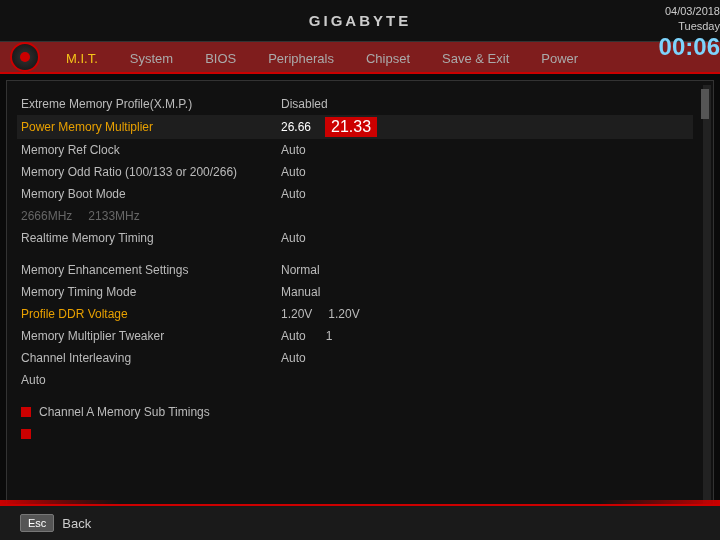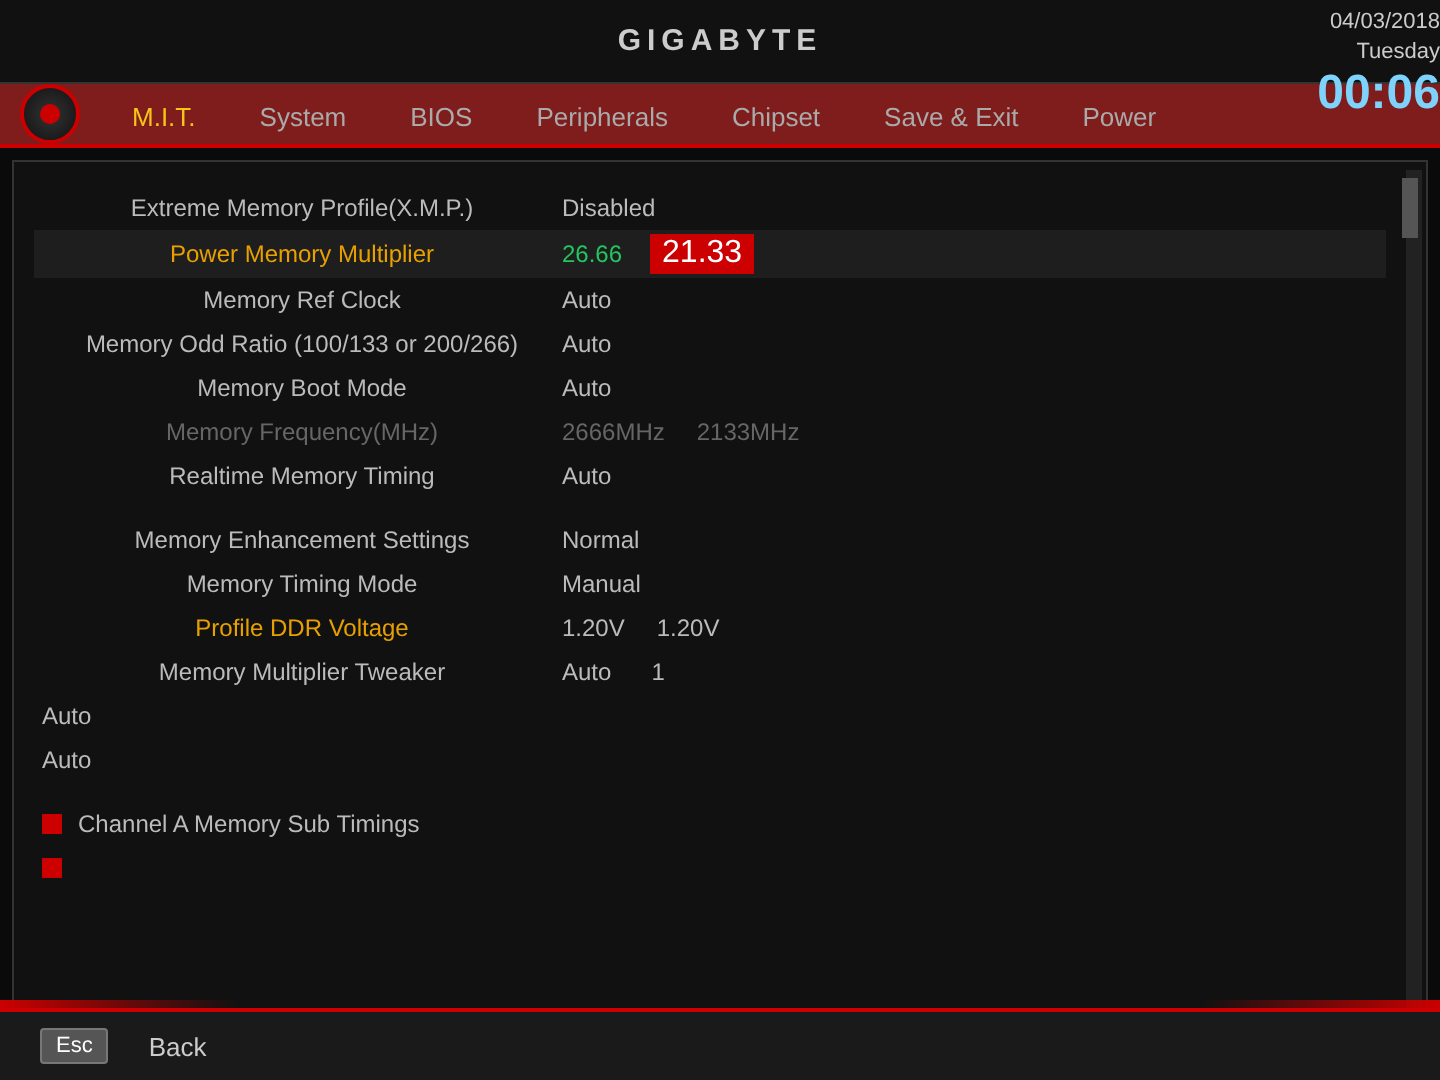--- a/index.html
+++ b/index.html
@@ -108,21 +108,20 @@
     .settings-table {
       width: 100%;
       padding: 4px 20px 4px 10px;
     }
 
     .setting-row {
       display: flex;
       align-items: center;
       padding: 2px 4px;
       min-height: 22px;
-      text-align: center;
     }
 
     .setting-row.highlighted {
       background: #1e1e1e;
     }
 
     .setting-label {
       flex: 0 0 260px;
       color: #bbb;
       font-size: 12px;
@@ -136,21 +135,21 @@
       color: #666;
     }
 
     .setting-value {
       color: #bbb;
       font-size: 12px;
       margin-right: 10px;
     }
 
     .setting-value.orange {
-      color: #22c55e;
+      color: #ffffff;
     }
 
     .setting-value.dimmed {
       color: #666;
     }
 
     .setting-value-secondary {
       color: #888;
       font-size: 16px;
       background: #2a2a2a;
@@ -195,21 +194,21 @@
       position: absolute;
       bottom: 0;
       left: 0;
       right: 0;
       height: 36px;
       background: #1a1a1a;
       border-top: 2px solid #c00;
       display: flex;
       align-items: center;
       padding: 0 20px;
-      gap: 20px;
+      gap: 8px;
     }
 
     .esc-btn {
       background: #555;
       color: #fff;
       font-size: 11px;
       padding: 2px 7px;
       border-radius: 2px;
       border: 1px solid #777;
     }
@@ -313,21 +312,20 @@
       <span class="setting-label">Memory Odd Ratio (100/133 or 200/266)</span>
       <span class="setting-value">Auto</span>
     </div>
 
     <div class="setting-row">
       <span class="setting-label">Memory Boot Mode</span>
       <span class="setting-value">Auto</span>
     </div>
 
     <div class="setting-row">
-      <span class="setting-label dimmed">Memory Frequency(MHz)</span>
       <span class="setting-value dimmed">2666MHz</span>
       <span class="setting-value dimmed" style="margin-left:6px;">2133MHz</span>
     </div>
 
     <div class="setting-row">
       <span class="setting-label">Realtime Memory Timing</span>
       <span class="setting-value">Auto</span>
     </div>
 
     <div class="spacer-row"></div>
@@ -348,20 +346,21 @@
       <span class="setting-value" style="margin-left:6px;">1.20V</span>
     </div>
 
     <div class="setting-row">
       <span class="setting-label">Memory Multiplier Tweaker</span>
       <span class="setting-value">Auto</span>
       <span class="setting-value" style="margin-left:10px;">1</span>
     </div>
 
     <div class="setting-row">
+      <span class="setting-label">Channel Interleaving</span>
       <span class="setting-value">Auto</span>
     </div>
 
     <div class="setting-row">
       <span class="setting-value">Auto</span>
     </div>
 
     <div class="spacer-row"></div>
 
     <div class="subsection-row">

